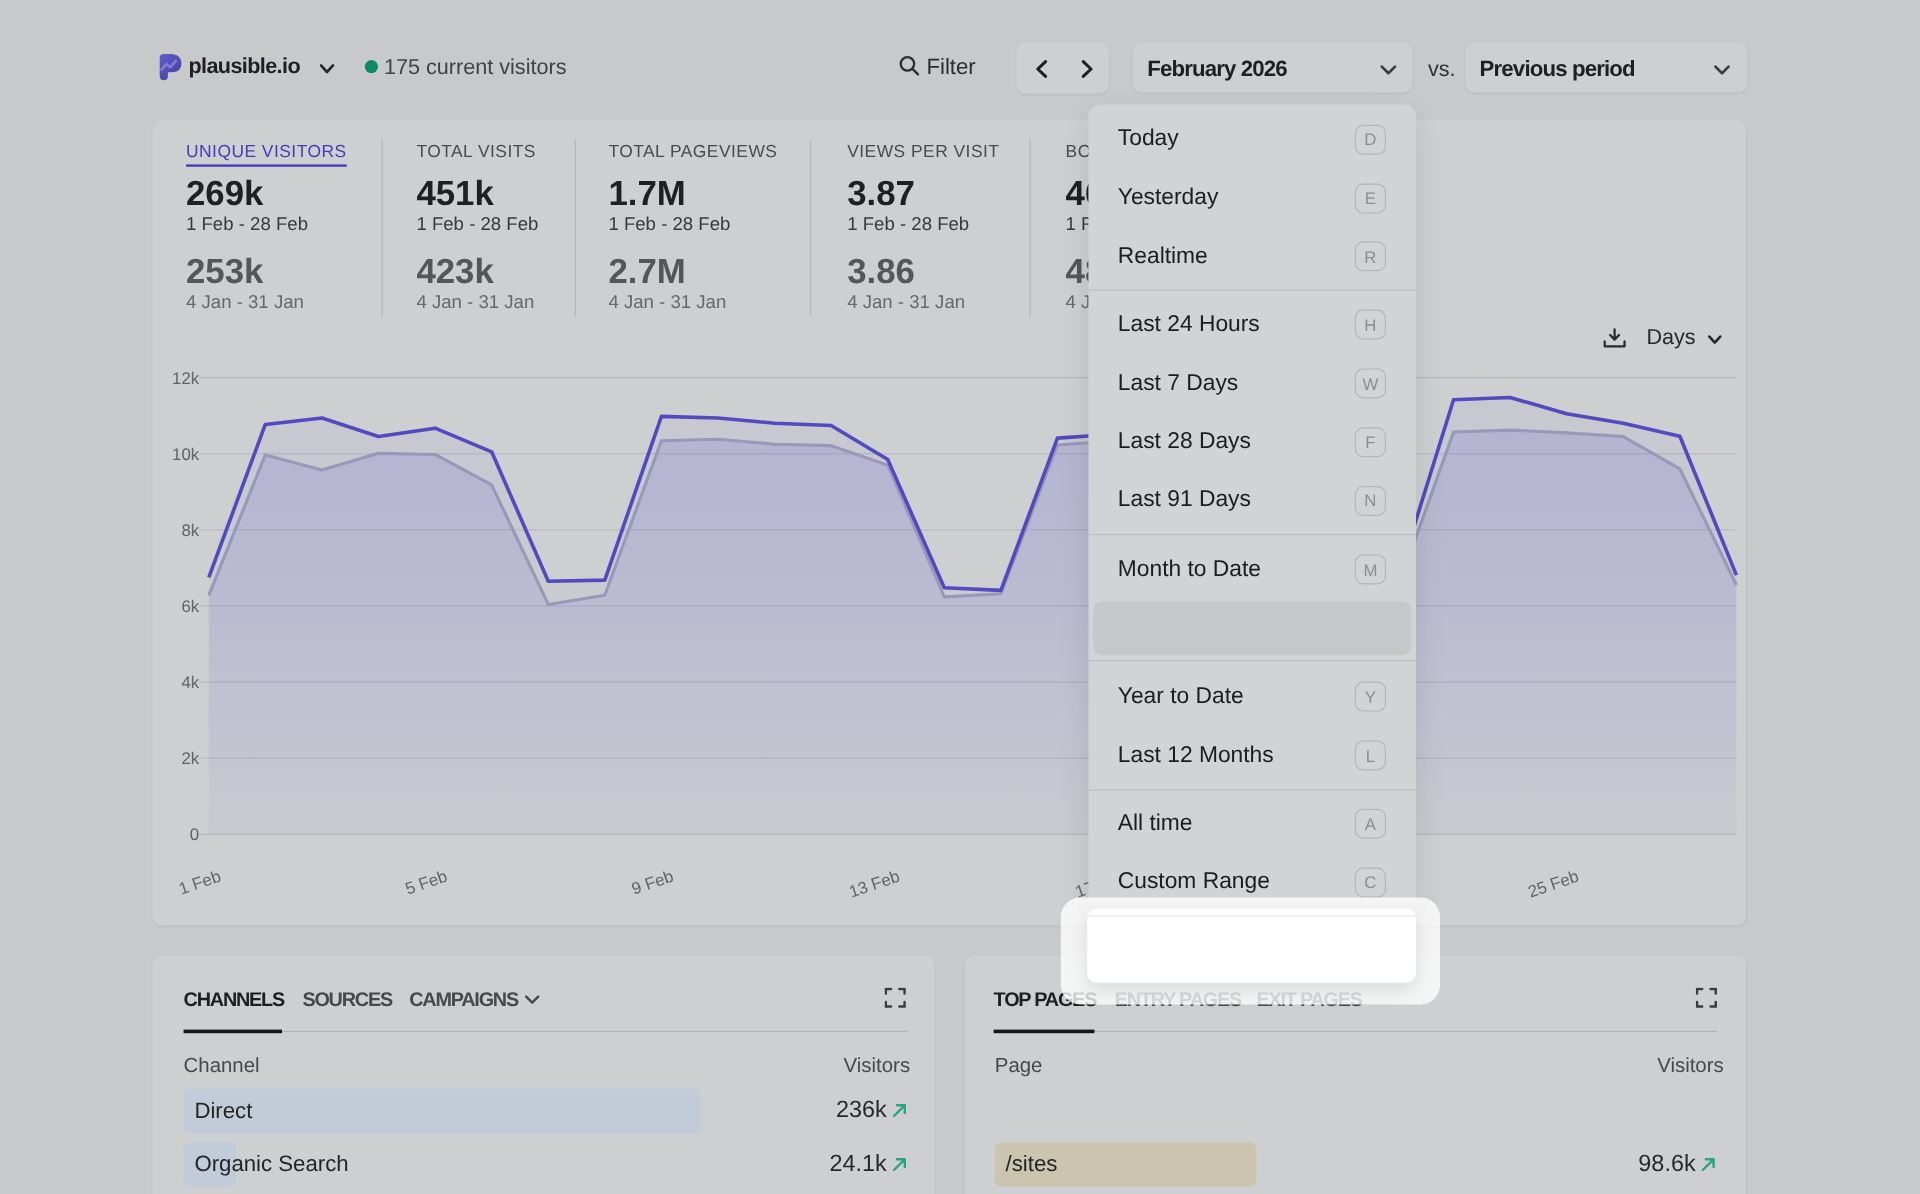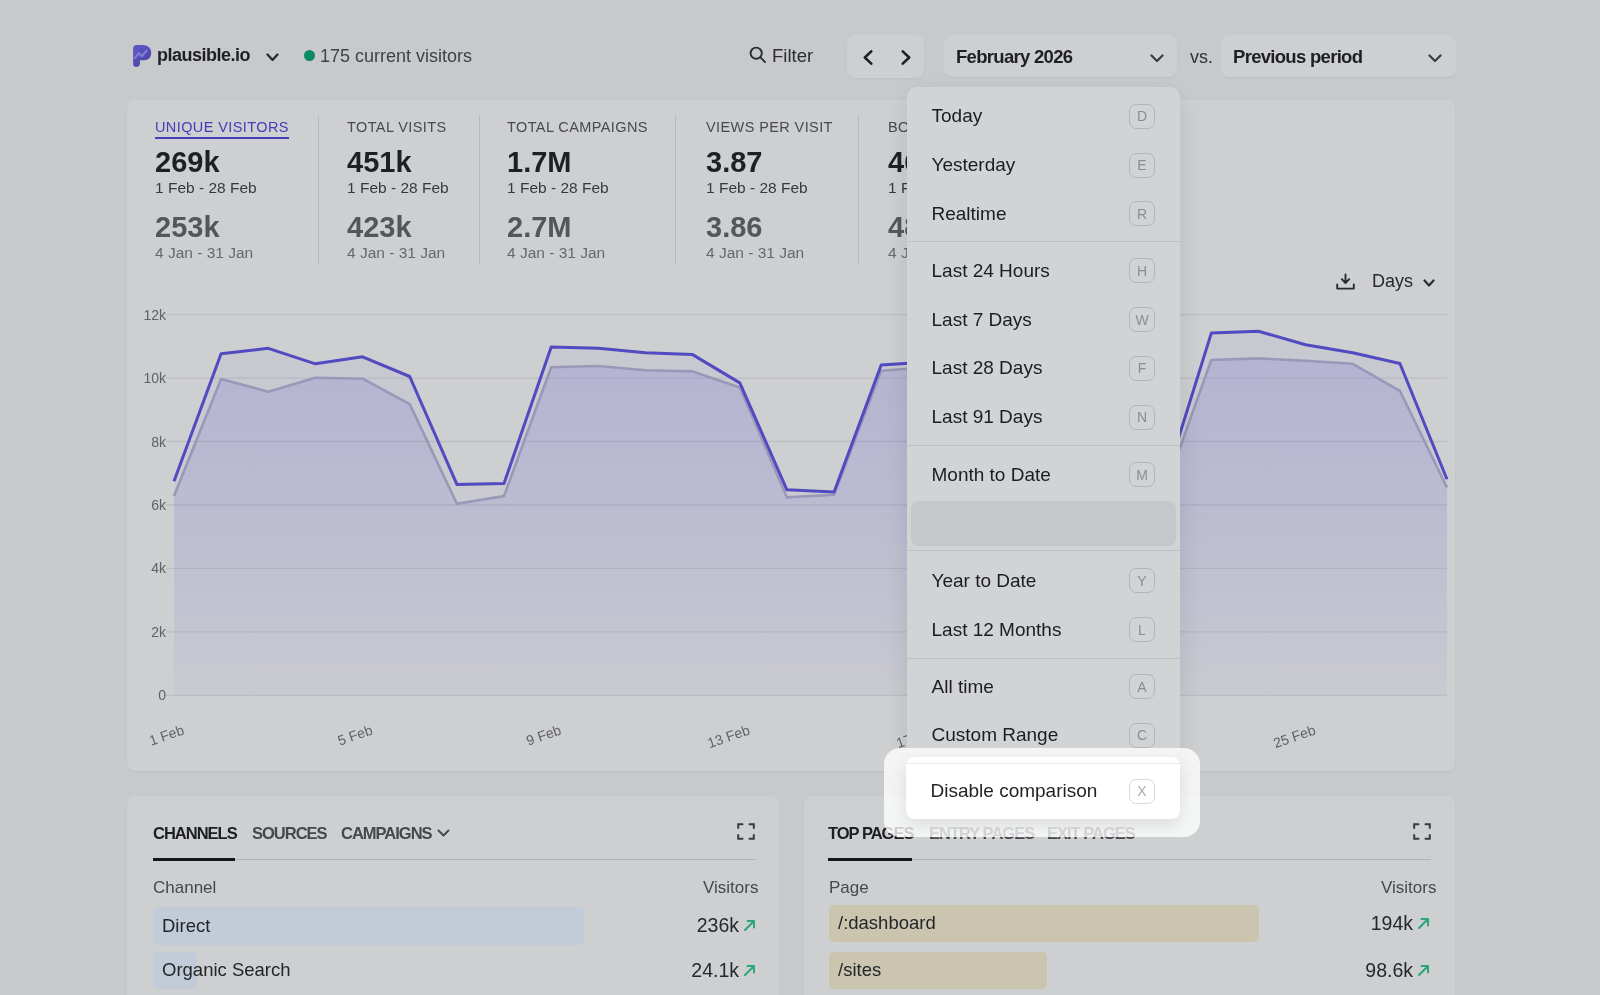--- a/index.html
+++ b/index.html
@@ -115,21 +115,21 @@
 <div class="sd2">4 Jan - 31 Jan</div>
 </div>
       <div class="stat" style="left:220px;">
 <div class="slab">TOTAL VISITS</div>
 <div class="sv1">451k</div>
 <div class="sd1">1 Feb - 28 Feb</div>
 <div class="sv2">423k</div>
 <div class="sd2">4 Jan - 31 Jan</div>
 </div>
       <div class="stat" style="left:380px;">
-<div class="slab">TOTAL CAMPAIGNS</div>
+<div class="slab">TOTAL PAGEVIEWS</div>
 <div class="sv1">1.7M</div>
 <div class="sd1">1 Feb - 28 Feb</div>
 <div class="sv2">2.7M</div>
 <div class="sd2">4 Jan - 31 Jan</div>
 </div>
       <div class="stat" style="left:579px;">
 <div class="slab">VIEWS PER VISIT</div>
 <div class="sv1">3.87</div>
 <div class="sd1">1 Feb - 28 Feb</div>
 <div class="sv2">3.86</div>
@@ -229,27 +229,20 @@
   <div class="abs tabs" style="left:828px">TOP PAGES</div>
   <div class="abs tabs tab2" style="left:929px">ENTRY PAGES</div>
   <div class="abs tabs tab2" style="left:1047px">EXIT PAGES</div>
   <svg width="18" height="17" viewBox="0 0 18 17" style="position:absolute;left:1413px;top:823px">
 <path d="M1.2 5 L1.2 1.2 L5.5 1.2 M12.5 1.2 L16.8 1.2 L16.8 5 M16.8 12 L16.8 15.8 L12.5 15.8 M5.5 15.8 L1.2 15.8 L1.2 12" fill="none" stroke="#393b40" stroke-width="2" stroke-linecap="round"></path>
 </svg>
   <div class="tabline" style="left:828px;width:603px"></div>
   <div class="tabu" style="left:828px;width:84px"></div>
   <div class="colhead" style="left:829px">Page</div>
   <div class="colhead" style="left:1381px">Visitors</div>
-  <div class="brow" style="left:829px;top:904.5px;width:602px">
-<div class="bbar" style="width:430px;background:#cbc5b0"></div>
-<span class="blab">/:dashboard</span>
-<span class="bval">194k<svg width="15" height="15" viewBox="0 0 15 15" style="margin-left:3px">
-<path d="M3 12 L11.5 3.5 M5.5 3 L12 3 L12 9.5" fill="none" stroke="#2ba57b" stroke-width="2" stroke-linecap="round" stroke-linejoin="round"></path>
-</svg></span>
-</div>
   <div class="brow" style="left:829px;top:951.5px;width:602px">
 <div class="bbar" style="width:218px;background:#cbc5b0"></div>
 <span class="blab">/sites</span>
 <span class="bval">98.6k<svg width="15" height="15" viewBox="0 0 15 15" style="margin-left:3px">
 <path d="M3 12 L11.5 3.5 M5.5 3 L12 3 L12 9.5" fill="none" stroke="#2ba57b" stroke-width="2" stroke-linecap="round" stroke-linejoin="round"></path>
 </svg></span>
 </div>
 
   <div class="abs" id="menu">
     <div class="msep" style="top:154.3px"></div>
@@ -303,18 +296,14 @@
       </div>
       <div class="mrow" style="top:624.1px">
         <span class="mtext">Custom Range</span>
         <span class="key">C</span>
       </div>
   </div>
 
   <div class="abs" id="spot-outer"></div>
   <div class="abs" id="spot-inner">
     <div class="line"></div>
-    <div class="mrow">
-        <span class="mtext">Disable comparison</span>
-        <span class="key">X</span>
-      </div>
   </div>
 
 </div>
 </body></html>

